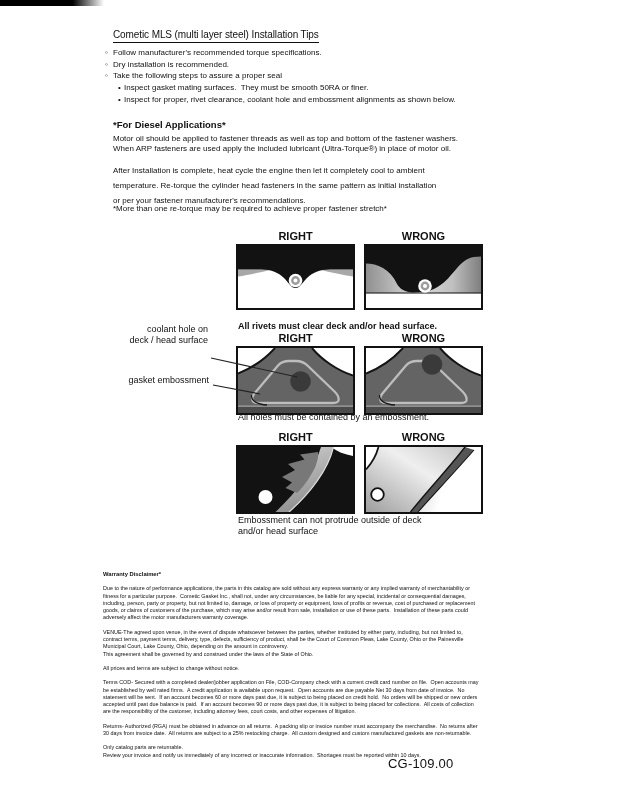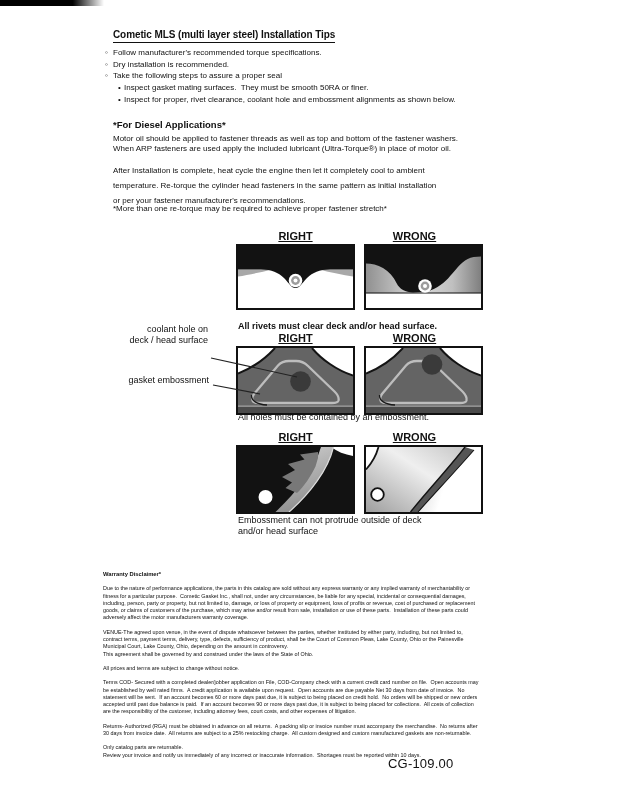--- a/index.html
+++ b/index.html
@@ -3,35 +3,35 @@
 <meta charset="utf-8">
 <style>
   html,body{margin:0;padding:0;}
   body{background:#ffffff;}
   .page{
     position:relative;width:618px;height:800px;background:#ffffff;overflow:hidden;
     font-family:"Liberation Sans","DejaVu Sans",sans-serif;color:#111;
   }
   .scan-artifact{position:absolute;left:0;top:0;width:104px;height:6px;
     background:linear-gradient(to right,#000 70%,rgba(0,0,0,0));}
-  .title{position:absolute;left:113px;top:29px;font-size:10px;font-weight:bold;
+  .title{position:absolute;left:113px;top:29px;font-size:10px;font-weight:normal;
     letter-spacing:-0.1px;border-bottom:1.2px solid #111;padding-bottom:1.5px;white-space:pre;}
   .bullets{position:absolute;left:105px;top:47px;font-size:8px;line-height:11.7px;}
   .b-row{display:flex;white-space:pre;}
   .b-row.sub{padding-left:13px;}
   .b-glyph{width:8px;flex:0 0 auto;}
   .b-row.sub .b-glyph{width:6px;}
   .diesel-heading{position:absolute;left:113px;top:119px;font-size:9.5px;font-weight:bold;white-space:pre;}
   .para{position:absolute;left:113px;font-size:8px;white-space:pre;}
   .p1{top:134px;line-height:10px;}
   .p2{top:163px;line-height:15px;}
   .p3{top:203px;line-height:11px;}
 
   .diagram-row{position:absolute;left:236px;width:247px;}
-  .d-labels{display:flex;font-size:11px;font-weight:bold;text-decoration:underline;}
+  .d-labels{display:flex;gap:9px;font-size:11px;font-weight:bold;}
   .d-labels span{width:119px;text-align:center;}
   .d-boxes{display:flex;gap:9px;margin-top:2px;}
   .dbox{border:2px solid #111;background:#fff;flex:0 0 auto;font-size:0;line-height:0;}
   .d-caption{position:absolute;left:238px;font-size:9px;line-height:10.5px;white-space:pre;}
   .cap1{top:321px;font-weight:bold;}
   .cap2{top:412px;}
   .cap3{top:515px;}
   .row1{top:230px;}
   .row2{top:332px;}
   .row3{top:431px;}

